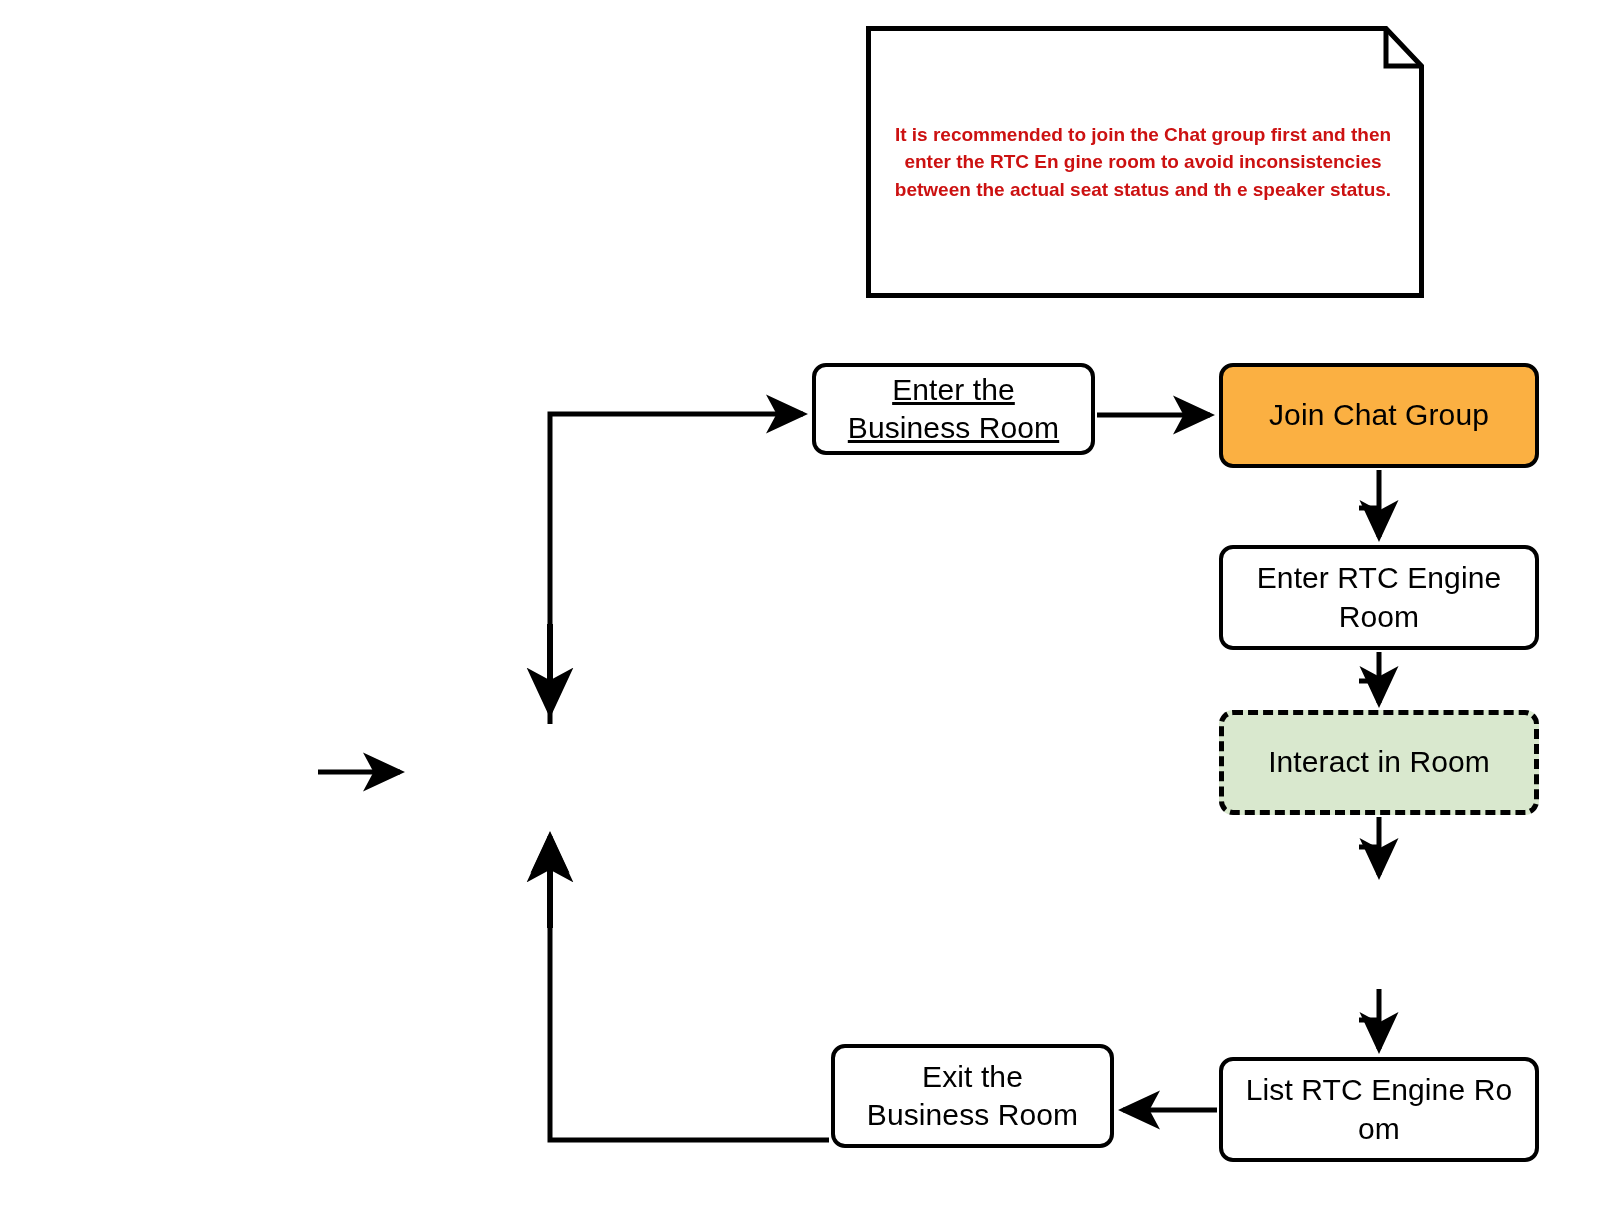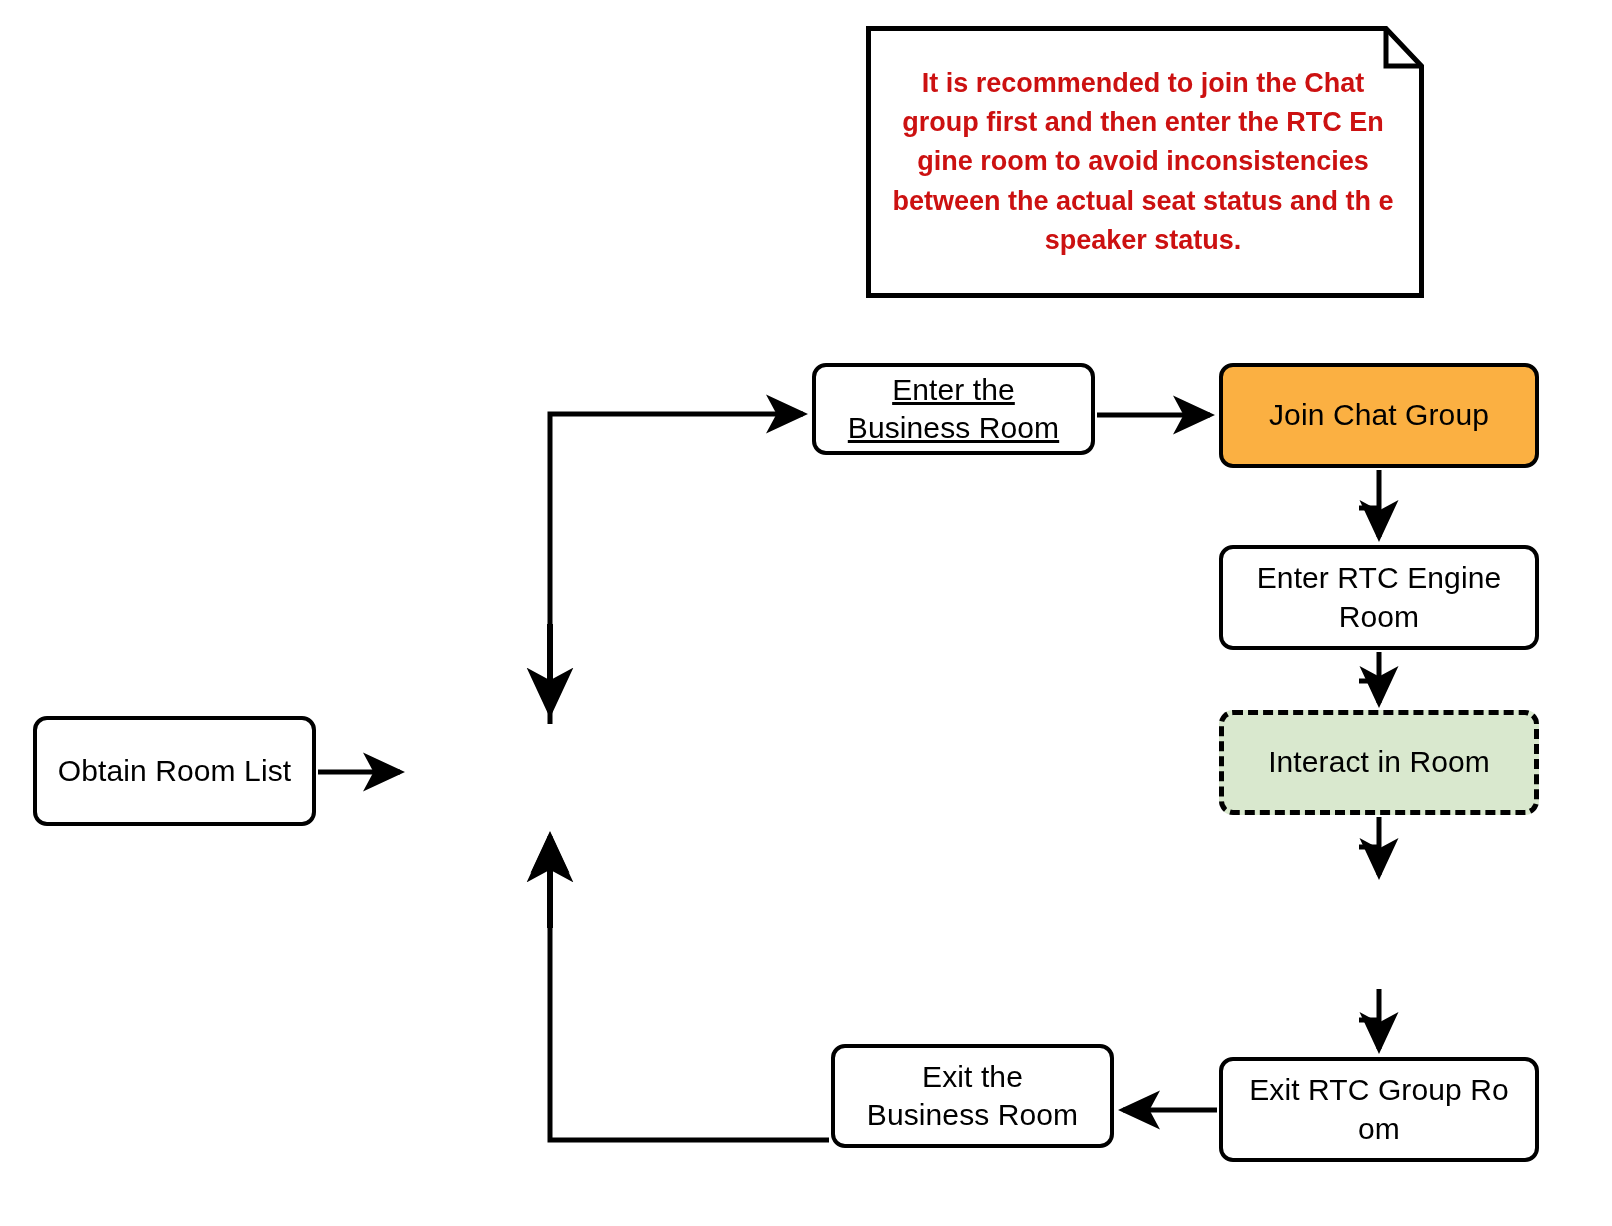--- a/index.html
+++ b/index.html
@@ -66,21 +66,21 @@
     position: absolute;
     left: 0;
     top: 0;
     width: 100%;
     height: 100%;
     display: flex;
     align-items: center;
     justify-content: center;
     text-align: center;
     font-weight: bold;
-    font-size: 27px;
+    font-size: 19px;
     line-height: 1.45;
     padding: 8px 22px 8px 18px;
     box-sizing: border-box;
     white-space: pre-line;
   }
 </style>
 </head>
 <body>
 
 <div id="canvas">
@@ -137,23 +137,20 @@
   </svg>
 
   <div class="note" style="left:866px; top:26px; width:558px; height:272px;">
     <svg width="558" height="272" viewBox="0 0 558 272">
       <path d="M2.5,2.5 L520,2.5 L555.5,40 L555.5,269.5 L2.5,269.5 Z" fill="#ffffff" stroke="#000000" stroke-width="5" stroke-linejoin="miter"></path>
       <path d="M520,2.5 L520,40 L555.5,40" fill="none" stroke="#000000" stroke-width="5"></path>
     </svg>
     <div class="note-text" style="color:#CC1111;">It is recommended to join the Chat group first and then enter the RTC En gine room to avoid inconsistencies between the actual seat status and th e speaker status.</div>
   </div>
 
-  <div class="node" style="left:33px; top:716px; width:283px; height:110px; background:#ffffff;">
-    <span class="label">Obtain Room List</span>
-  </div>
 
 
   <div class="node" style="left:812px; top:363px; width:283px; height:92px; background:#ffffff;text-decoration:underline;">
     <span class="label">Enter the
 Business Room</span>
   </div>
 
   <div class="node" style="left:1219px; top:545px; width:320px; height:105px; background:#ffffff;">
     <span class="label">Enter RTC Engine
 Room</span>
@@ -162,21 +159,21 @@
   <div class="node" style="left:1219px; top:363px; width:320px; height:105px; background:#FBB042;">
     <span class="label">Join Chat Group</span>
   </div>
 
   <div class="node dashed" style="left:1219px; top:710px; width:320px; height:105px; background:#D9E8CE;">
     <span class="label">Interact in Room</span>
   </div>
 
 
   <div class="node" style="left:1219px; top:1057px; width:320px; height:105px; background:#ffffff;">
-    <span class="label">Exit RTC Group Ro
+    <span class="label">List RTC Engine Ro
 om</span>
   </div>
 
   <div class="node" style="left:831px; top:1044px; width:283px; height:104px; background:#ffffff;">
     <span class="label">Exit the
 Business Room</span>
   </div>
 
 </div>
 

